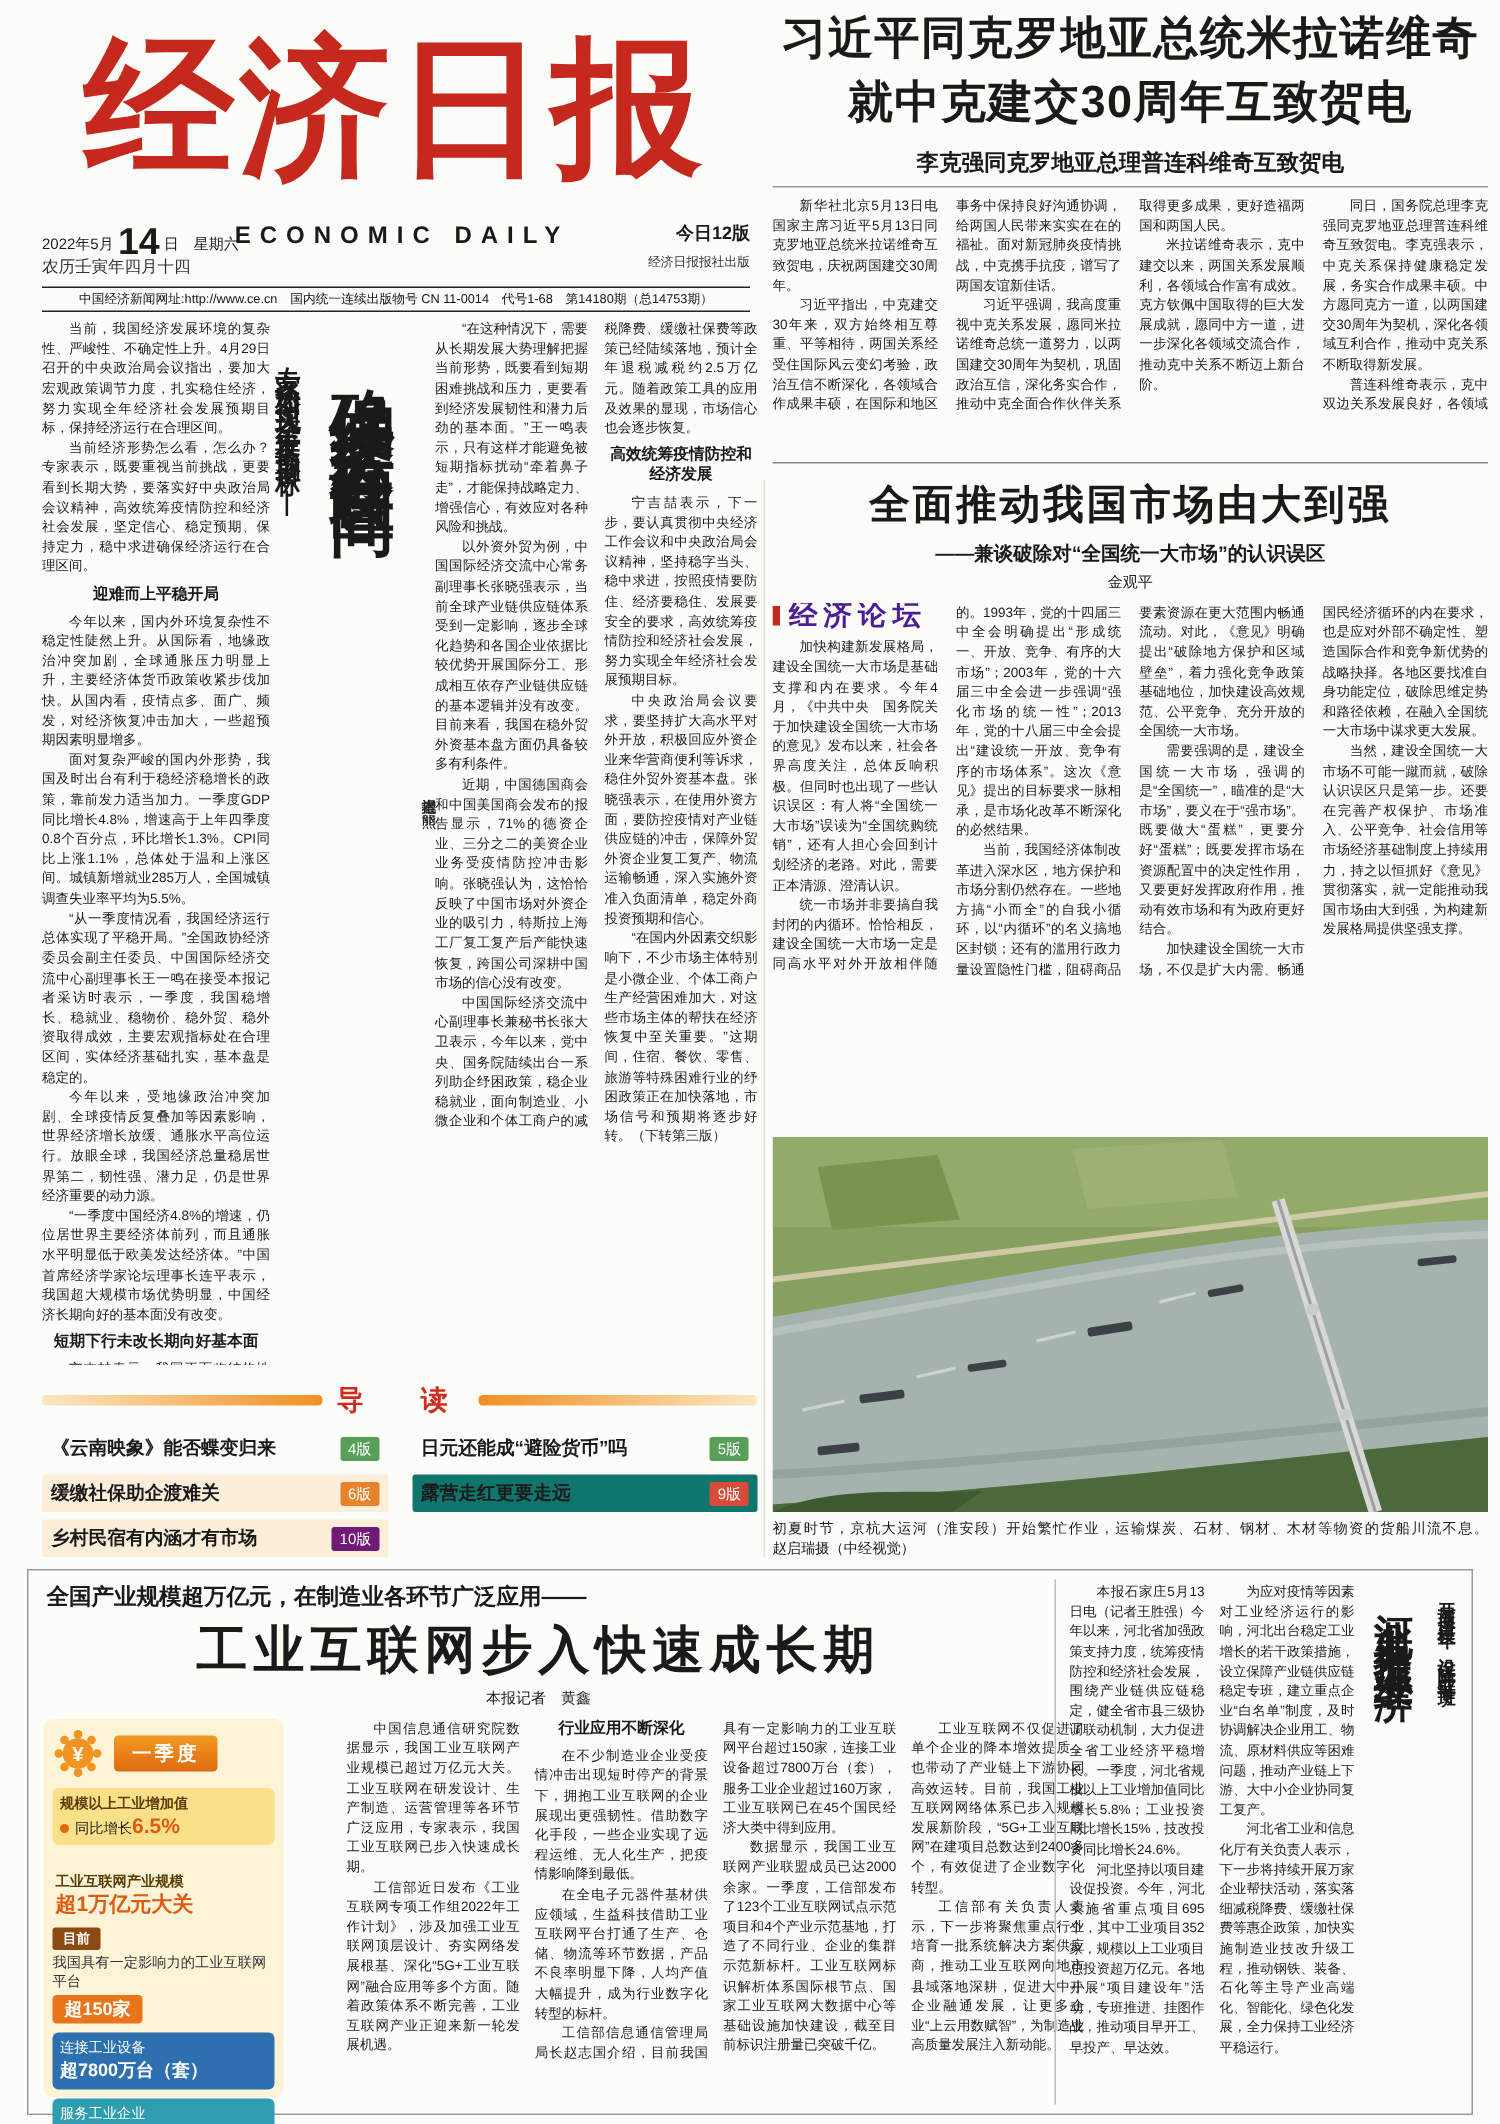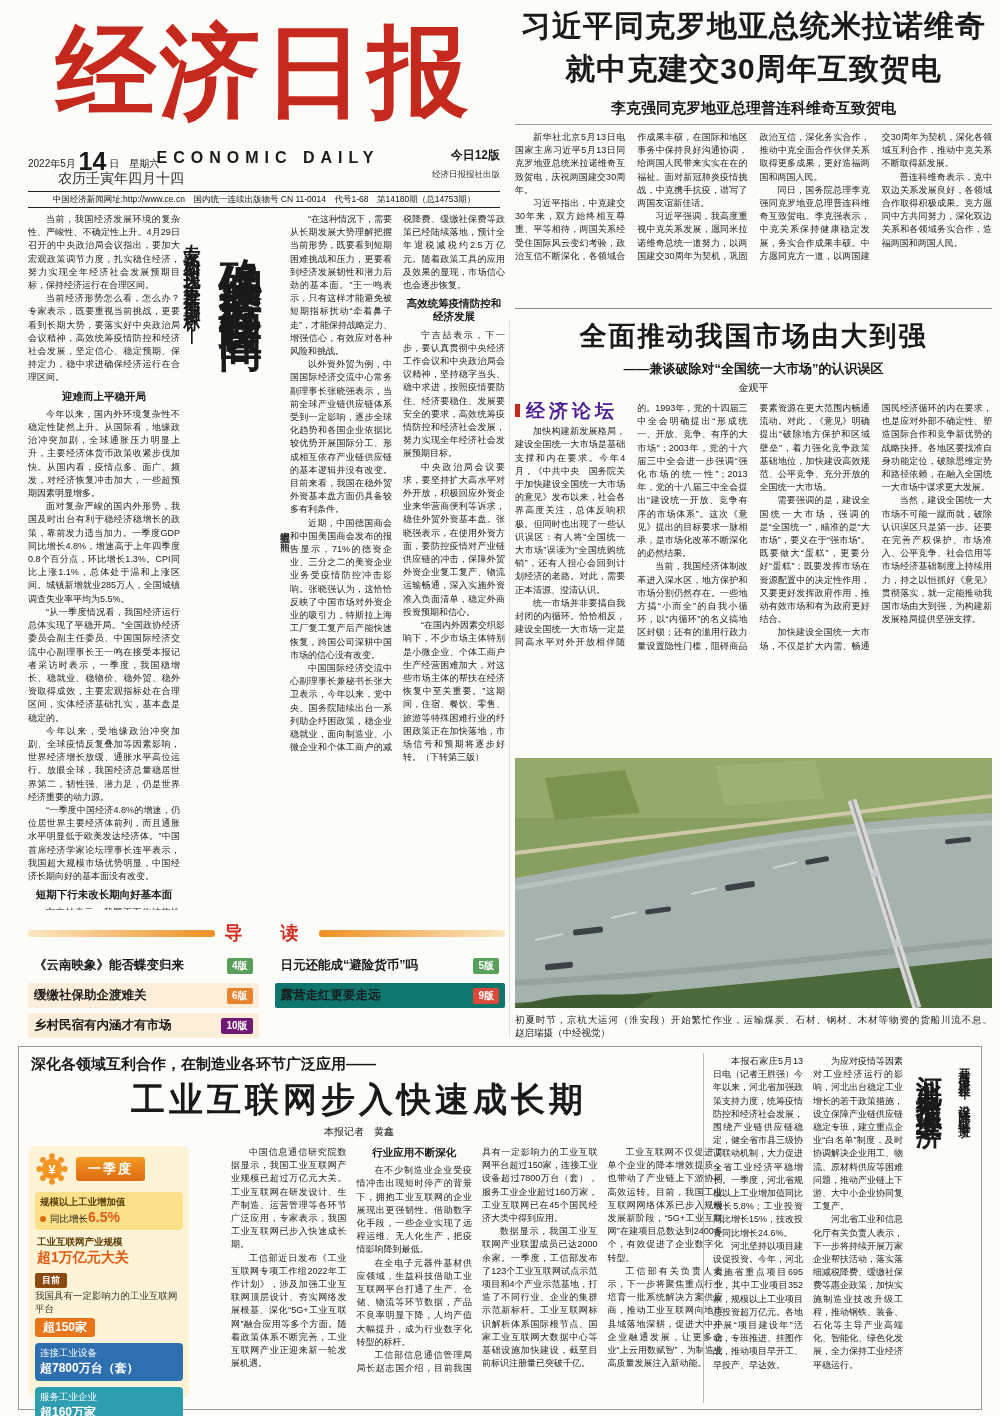--- a/index.html
+++ b/index.html
@@ -6,21 +6,21 @@
   .page{position:relative;width:1000px;height:1416px;margin:0 auto;background:#fcfcf9;
         font-family:"Liberation Sans",sans-serif;color:#1a1a1a;overflow:hidden;}
 
   
   .masthead-title{position:absolute;left:28px;top:2px;width:472px;height:146px;
     font-family:"Liberation Serif",serif;font-weight:bold;color:#c5281c;
     font-size:100px;line-height:142px;text-align:center;letter-spacing:4px;}
   .mh-row{position:absolute;left:28px;top:147px;width:472px;height:42px;}
   .mh-date{position:absolute;left:0;top:0;font-size:10px;}
   .mh-date b{font-size:25px;vertical-align:-3px;}
-  .mh-lunar{position:absolute;left:0;top:23px;font-size:14px;color:#333;margin-left:30px;}
+  .mh-lunar{position:absolute;left:0;top:23px;font-size:11px;color:#333;}
   .mh-english{position:absolute;left:120px;top:2px;width:240px;text-align:center;
     font-weight:bold;font-size:16px;letter-spacing:6px;}
   .mh-edition{position:absolute;right:0;top:0;font-size:12px;font-weight:bold;text-align:right;}
   .mh-publisher{position:absolute;right:0;top:22px;font-size:8.5px;text-align:right;color:#333;}
   .info-bar{position:absolute;left:28px;top:191px;width:472px;border-top:1px solid #222;
     border-bottom:1px solid #222;font-size:8.5px;line-height:15px;text-align:center;color:#111;}
 
   
   .body{font-size:9px;line-height:13.2px;text-align:justify;overflow:hidden;}
   .body p{margin:0;text-indent:2em;}
@@ -63,21 +63,21 @@
   
   .daodu{position:absolute;left:28px;top:921px;width:477px;height:118px;}
   .daodu-head{display:flex;align-items:center;gap:10px;}
   .daodu-line{flex:1;height:7px;border-radius:3px;}
   .daodu-line.l{background:linear-gradient(90deg,#fbe7c2,#ef8f23);}
   .daodu-line.r{background:linear-gradient(90deg,#ef8f23,#fbe7c2);}
   .daodu-title{color:#d02b1e;font-size:18px;font-weight:bold;letter-spacing:10px;}
   .daodu-grid{margin-top:8px;display:grid;grid-template-columns:1fr 1fr;column-gap:16px;row-gap:5px;}
   .daodu-item{display:flex;align-items:center;justify-content:space-between;
     font-size:12.5px;font-weight:bold;padding:4px 6px;border-radius:2px;}
-  .daodu-badge{color:#fff;font-size:10px;font-weight:bold;padding:1px 5px;border-radius:2px;margin-left:24px;}
+  .daodu-badge{color:#fff;font-size:10px;font-weight:normal;padding:1px 5px;border-radius:2px;margin-left:24px;}
 
   
   .bottom{position:absolute;left:18px;top:1046px;width:962px;height:362px;border:1px solid #999;background:#fcfcf9;}
   .ind-kicker{position:absolute;left:12px;top:8px;font-size:15px;font-weight:bold;}
   .ind-headline{position:absolute;left:50px;top:30px;width:580px;text-align:center;
     font-size:34px;font-weight:bold;letter-spacing:4px;}
   .ind-byline{position:absolute;left:50px;top:78px;width:580px;text-align:center;font-size:10px;}
   .ind-body{position:absolute;left:184px;top:99px;width:492px;height:252px;column-count:4;column-gap:10px;margin-left:28px;}
   .bottom-vrule{position:absolute;left:684px;top:6px;height:350px;border-left:1px solid #bbb;}
   .hebei-body{position:absolute;left:694px;top:8px;width:190px;height:346px;column-count:2;column-gap:10px;}
@@ -89,21 +89,21 @@
   
   .ig{position:absolute;left:10px;top:99px;width:160px;height:252px;background:#fdf3d6;
     border-radius:6px;padding:6px;box-sizing:border-box;font-size:9.5px;}
   .ig-top{display:flex;align-items:center;gap:7px;}
   .ig-period{background:linear-gradient(#f29a22,#e06a10);color:#fff;font-size:13px;
     font-weight:bold;padding:3px 12px;border-radius:3px;letter-spacing:2px;}
   .ig-b1{margin-top:6px;background:#fbe08a;border-radius:4px;padding:4px 5px;}
   .ig-b1-label{font-weight:bold;color:#5a3c07;}
   .ig-dot{display:inline-block;width:6px;height:6px;border-radius:50%;background:#e06a10;margin-right:4px;}
   .ig-big-orange{font-size:14px;font-weight:bold;color:#e05a10;}
-  .ig-b2{margin-top:6px;padding:0 2px;}
+  .ig-b2{margin-top:18px;padding:0 2px;}
   .ig-b2-label{font-weight:bold;color:#5a3c07;}
   .ig-now{display:inline-block;margin-top:6px;background:#8a4a12;color:#fff;
     font-size:9px;font-weight:bold;padding:1px 7px;border-radius:2px;}
   .ig-b3-label{color:#333;margin-top:2px;}
   .ig-chip{display:inline-block;background:#e8751a;color:#fff;font-weight:bold;
     font-size:12px;padding:1px 8px;border-radius:3px;margin-top:2px;}
   .ig-b4{margin-top:6px;background:#2e6fb0;color:#fff;border-radius:4px;padding:4px 5px;}
   .ig-b5{margin-top:6px;background:#2f9db0;color:#fff;border-radius:4px;padding:4px 5px;}
   .ig-b4 b,.ig-b5 b{font-size:12px;}
 </style>
@@ -129,20 +129,21 @@
   <div class="ts">
     <div class="ts-h">
       <div>习近平同克罗地亚总统米拉诺维奇</div>
       <div>就中克建交30周年互致贺电</div>
     </div>
     <div class="ts-deck">李克强同克罗地亚总理普连科维奇互致贺电</div>
     <div class="ts-body body">
         <p>新华社北京5月13日电　国家主席习近平5月13日同克罗地亚总统米拉诺维奇互致贺电，庆祝两国建交30周年。</p>
         <p>习近平指出，中克建交30年来，双方始终相互尊重、平等相待，两国关系经受住国际风云变幻考验，政治互信不断深化，各领域合作成果丰硕，在国际和地区事务中保持良好沟通协调，给两国人民带来实实在在的福祉。面对新冠肺炎疫情挑战，中克携手抗疫，谱写了两国友谊新佳话。</p>
         <p>习近平强调，我高度重视中克关系发展，愿同米拉诺维奇总统一道努力，以两国建交30周年为契机，巩固政治互信，深化务实合作，推动中克全面合作伙伴关系取得更多成果，更好造福两国和两国人民。</p>
+        <p>米拉诺维奇表示，克中建交以来，两国关系发展顺利，各领域合作富有成效。克方钦佩中国取得的巨大发展成就，愿同中方一道，进一步深化各领域交流合作，推动克中关系不断迈上新台阶。</p>
         <p>同日，国务院总理李克强同克罗地亚总理普连科维奇互致贺电。李克强表示，中克关系保持健康稳定发展，务实合作成果丰硕。中方愿同克方一道，以两国建交30周年为契机，深化各领域互利合作，推动中克关系不断取得新发展。</p>
         <p>普连科维奇表示，克中双边关系发展良好，各领域合作取得积极成果。克方愿同中方共同努力，深化双边关系和各领域务实合作，造福两国和两国人民。</p>
       </div>
   </div>
 
   <div class="ms">
     <div class="ms-h">全面推动我国市场由大到强</div>
     <div class="ms-deck">——兼谈破除对“全国统一大市场”的认识误区</div>
     <div class="ms-author">金观平</div>
     <div class="ms-body body">
@@ -234,21 +235,21 @@
         <path d="M282,104 L258,110"></path>
       </g>
     </svg>
   </div>
   <div class="photo-caption">
     <span>初夏时节，京杭大运河（淮安段）开始繁忙作业，运输煤炭、石材、钢材、木材等物资的货船川流不息。</span>
     <span class="photo-credit">赵启瑞摄（中经视觉）</span>
   </div>
 
   <div class="bottom">
-    <div class="ind-kicker">深化各领域互利合作，在制造业各环节广泛应用——</div>
+    <div class="ind-kicker">全国产业规模超万亿元，在制造业各环节广泛应用——</div>
     <div class="ind-headline">工业互联网步入快速成长期</div>
     <div class="ind-byline">本报记者　黄鑫</div>
 
     <div class="ig">
       <div class="ig-top">
         <svg width="34" height="34" viewBox="0 0 40 40">
           <g fill="#f29422">
             <circle cx="20" cy="20" r="12"></circle>
             <circle cx="20" cy="5" r="3.4"></circle>
               <circle cx="20" cy="35" r="3.4"></circle>

